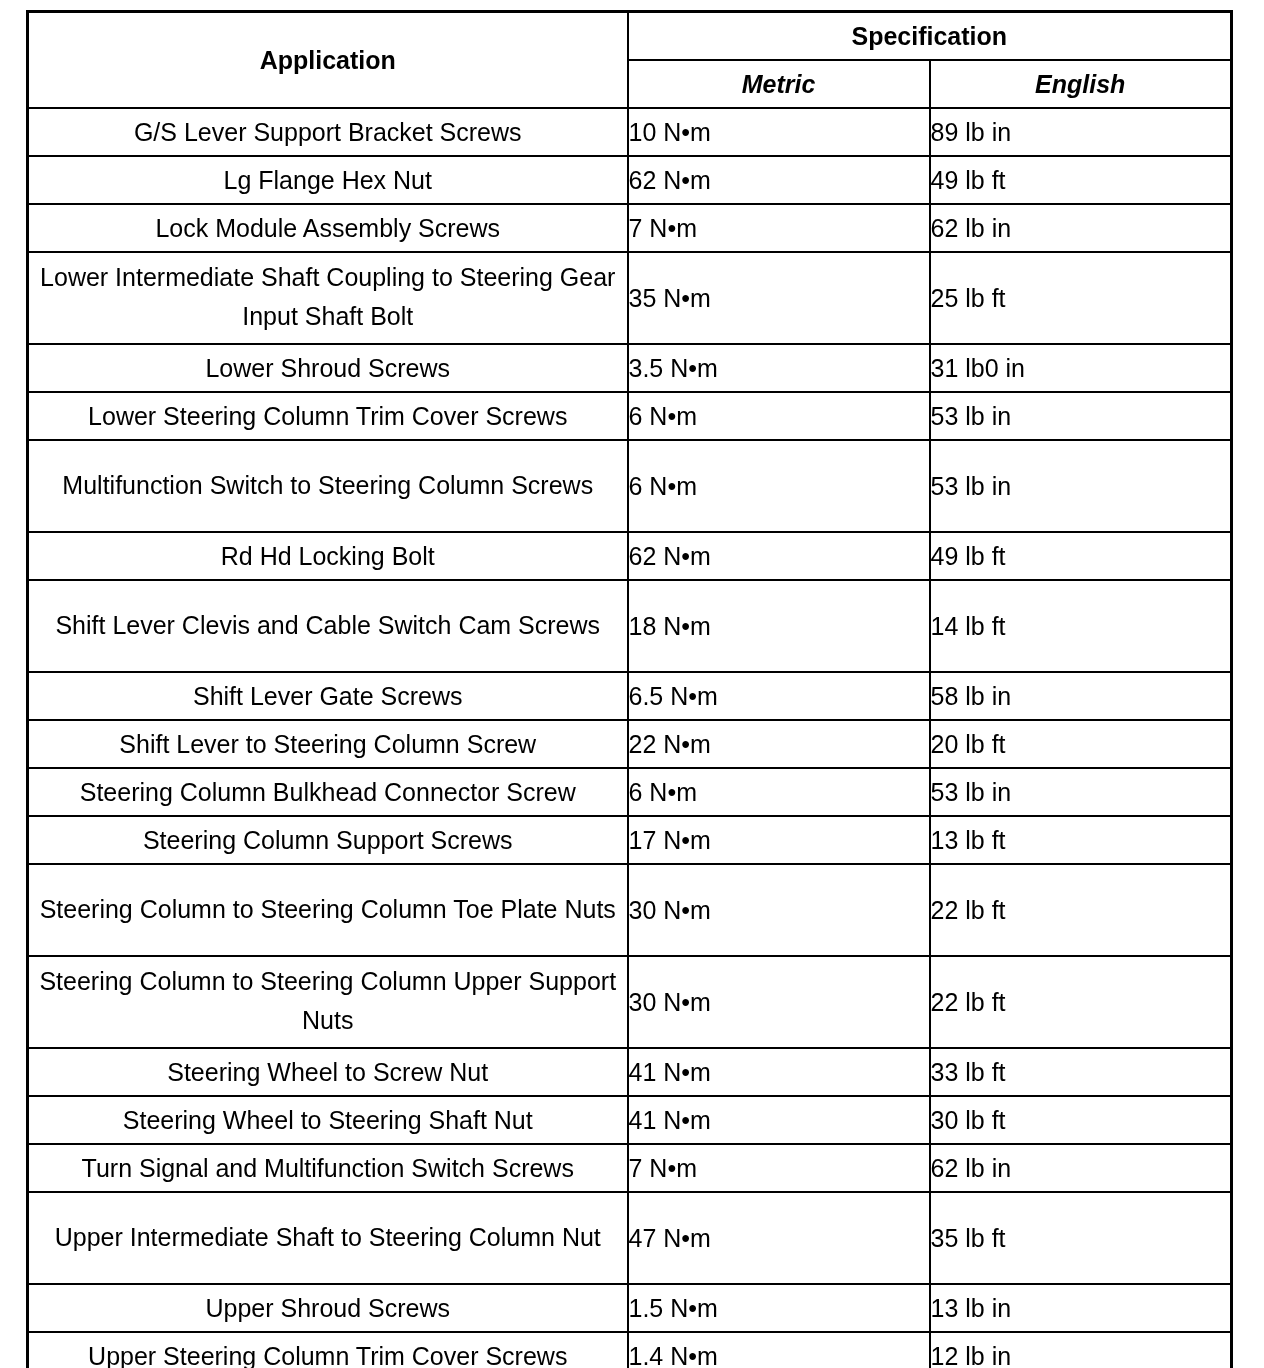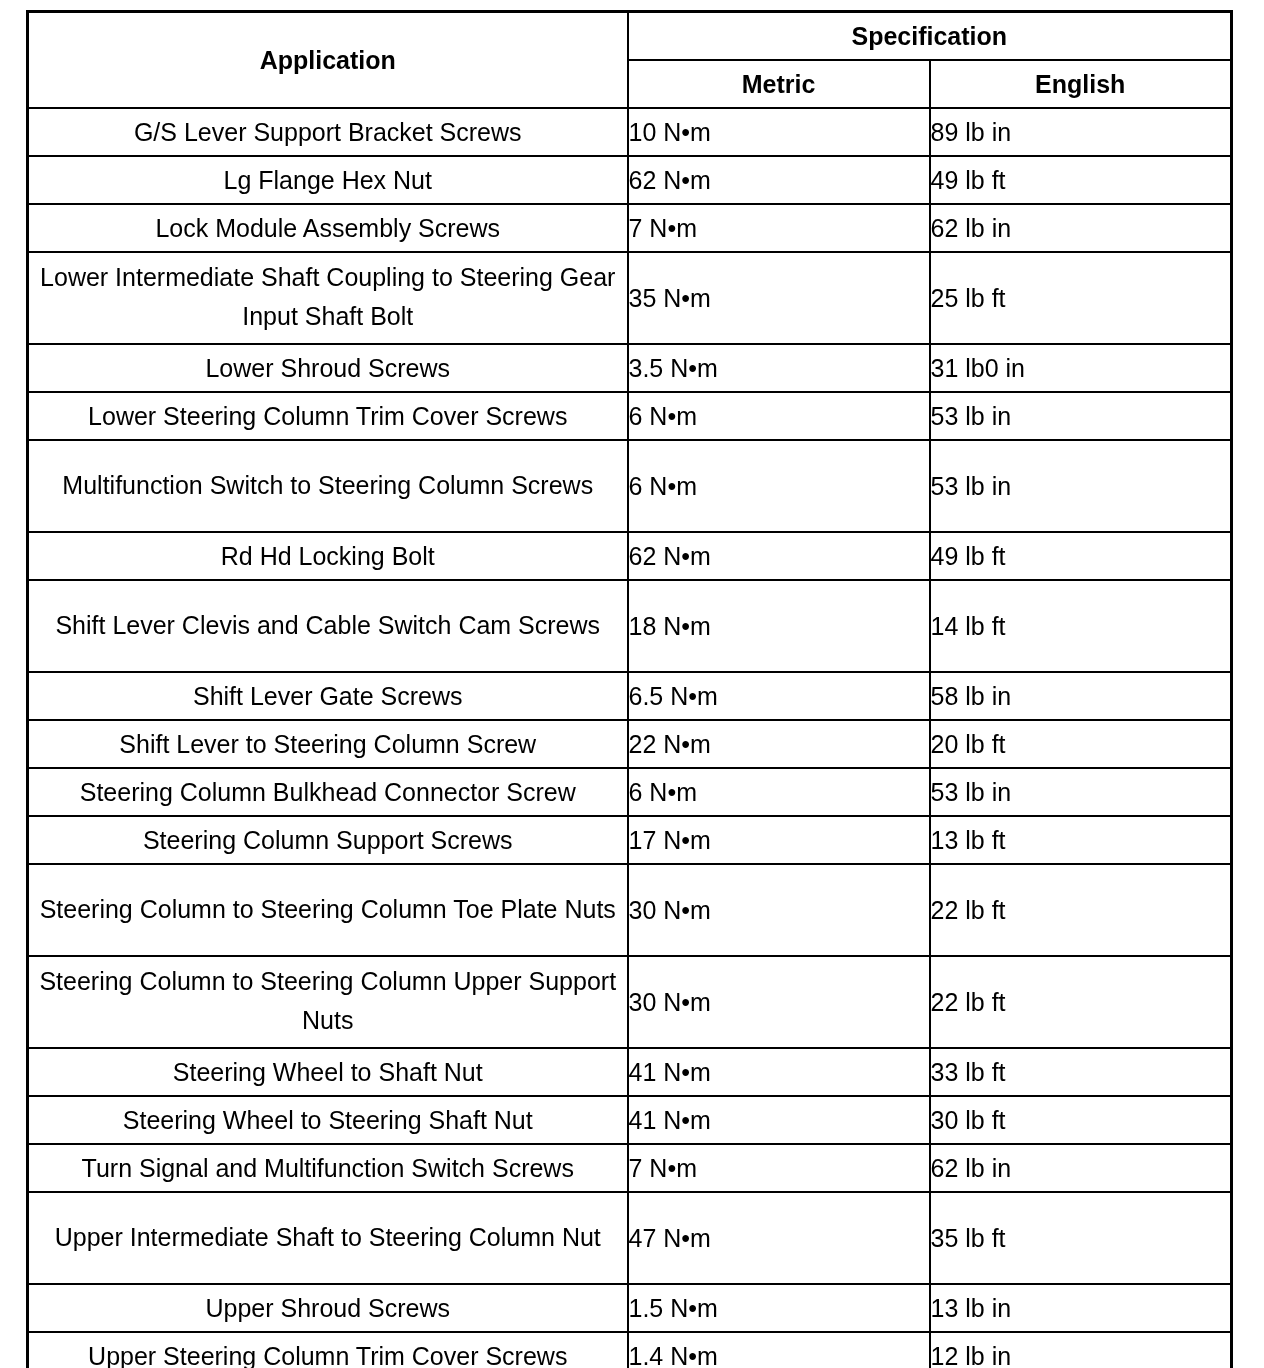--- a/index.html
+++ b/index.html
@@ -8,21 +8,21 @@
   .sheet { position: absolute; left: 26px; top: 10px; width: 1204px; }
   table.spec { border-collapse: collapse; width: 1204px; table-layout: fixed;
                border: 3px solid #000; }
   table.spec th, table.spec td { border: 2px solid #000; padding: 0; }
   table.spec th { font-weight: bold; font-size: 25px; text-align: center; }
   col.c-app { width: 600px; }
   col.c-met { width: 302px; }
   col.c-eng { width: 302px; }
   th.h-app { height: 94px; vertical-align: middle; padding-top: 44px; }
   th.h-spec { height: 46px; }
-  th.h-sub { height: 46px; }
+  th.h-sub { height: 46px; font-style: italic; }
   td { font-size: 25px; line-height: 39px; }
   td.app { text-align: center; padding-left: 12px; padding-right: 8px; }
   td.met, td.eng { text-align: left; vertical-align: middle; }
   tr.single td { height: 46px; }
   tr.double td { height: 84px; }
   td.app.two { padding-top: 2px; padding-bottom: 4px; }
 </style>
 </head>
 <body>
 
@@ -113,21 +113,21 @@
           <td class="app two">Steering Column to Steering Column Toe Plate Nuts</td>
           <td class="met">30  N•m</td>
           <td class="eng">22 lb ft</td>
         </tr>
         <tr class="double">
           <td class="app two">Steering Column to Steering Column Upper Support Nuts</td>
           <td class="met">30  N•m</td>
           <td class="eng">22 lb ft</td>
         </tr>
         <tr class="single">
-          <td class="app">Steering Wheel to Shaft Nut</td>
+          <td class="app">Steering Wheel to Screw Nut</td>
           <td class="met">41  N•m</td>
           <td class="eng">33 lb ft</td>
         </tr>
         <tr class="single">
           <td class="app">Steering Wheel to Steering Shaft Nut</td>
           <td class="met">41  N•m</td>
           <td class="eng">30 lb ft</td>
         </tr>
         <tr class="single">
           <td class="app">Turn Signal and Multifunction Switch Screws</td>

